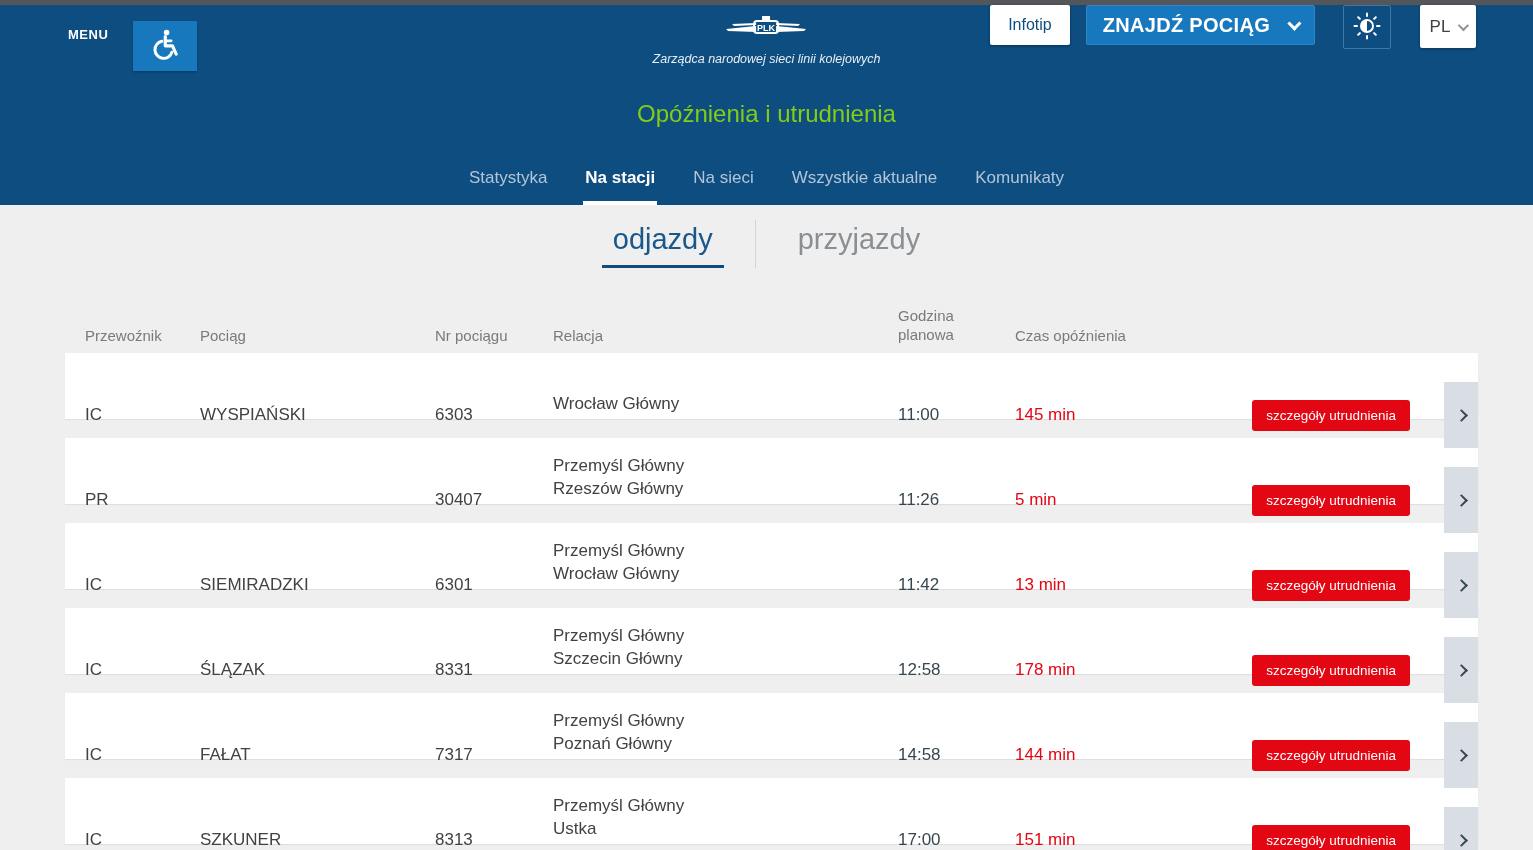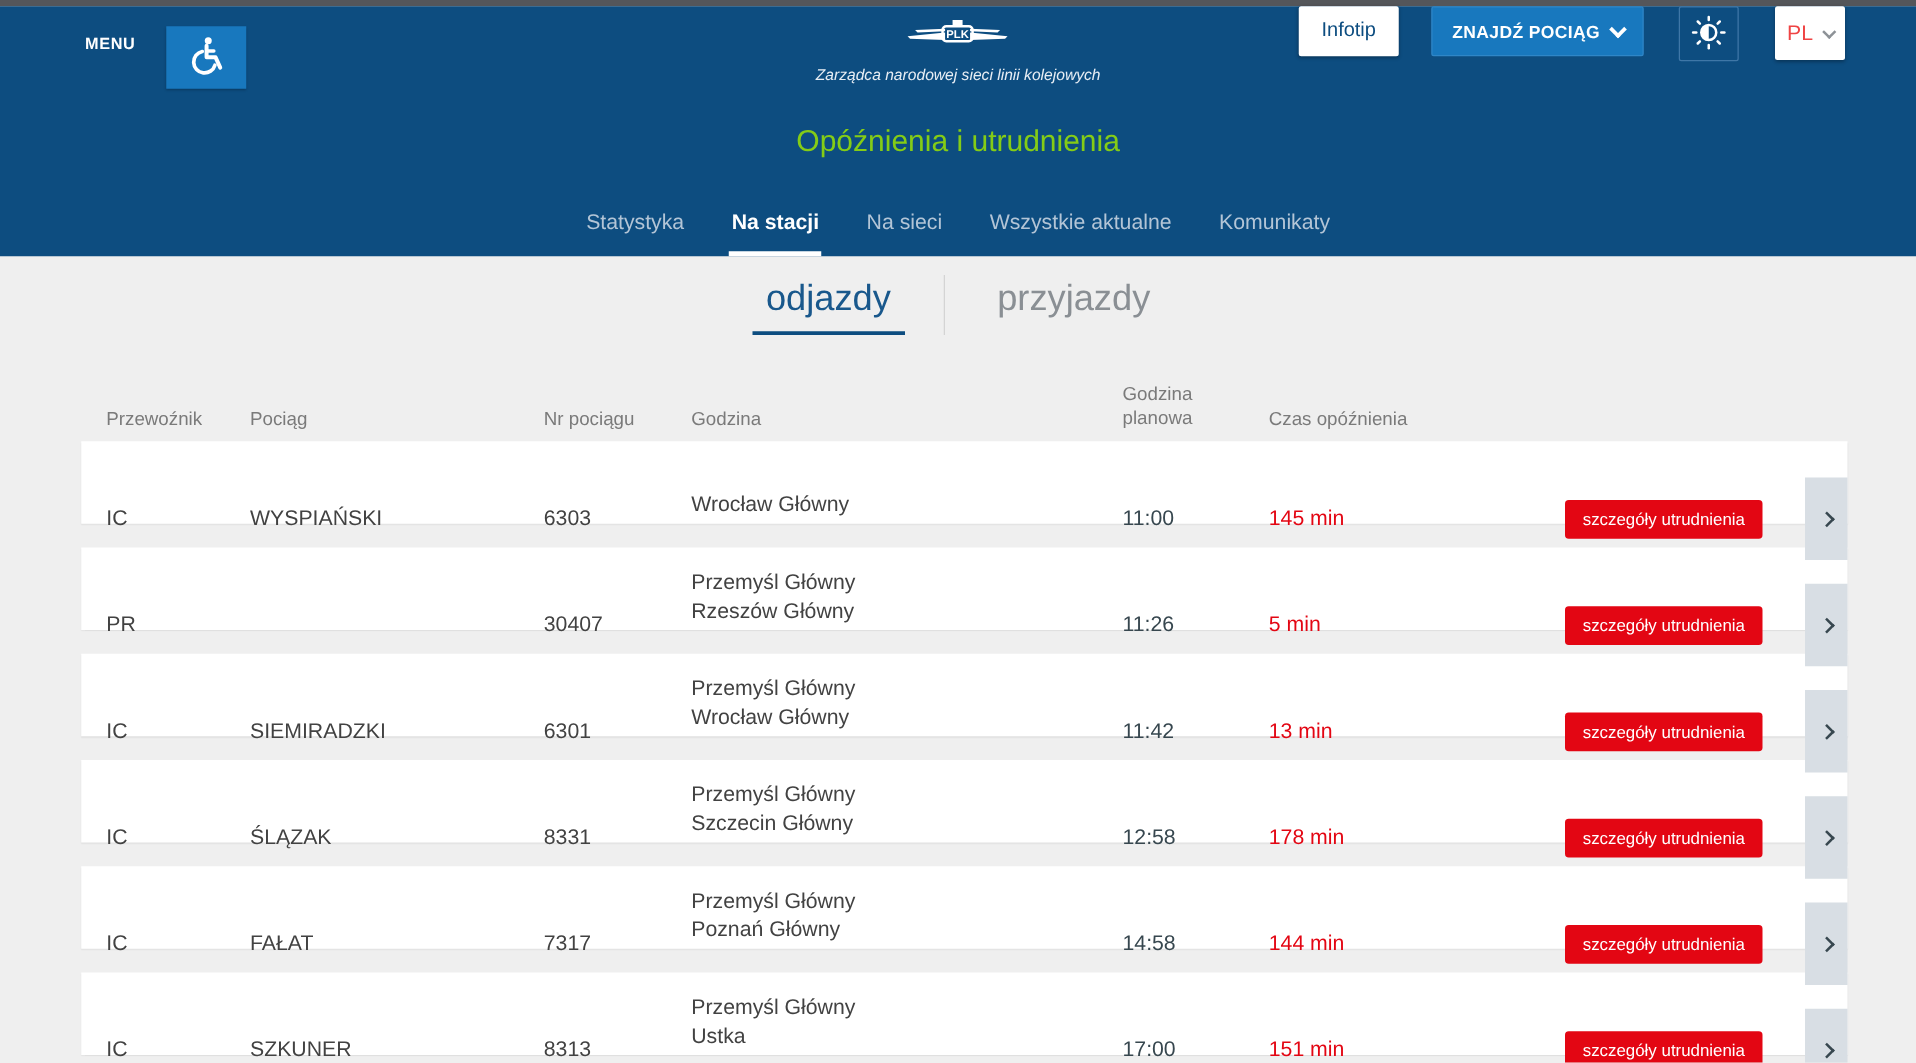--- a/index.html
+++ b/index.html
@@ -18,25 +18,25 @@
   .menu-btn .menu-label { color:#fff; font-size:13px; font-weight:bold; letter-spacing:.5px; margin-top:4px; }
 
   .access-btn { position:absolute; left:133px; top:16px; width:64px; height:50px; background:#1878be; display:flex; align-items:center; justify-content:center; cursor:pointer; box-shadow:0 1px 2px rgba(0,0,0,.25); }
 
   .logo { position:absolute; left:50%; top:10px; transform:translateX(-50%); text-align:center; color:#fff; }
   .logo-title { font-size:17px; font-weight:bold; letter-spacing:.4px; margin-top:3px; white-space:nowrap; }
   .logo-subtitle { font-size:12.5px; font-style:italic; margin-top:7px; color:#e8eef4; white-space:nowrap; }
 
   .header-controls { position:absolute; right:57px; top:0; display:flex; align-items:flex-start; }
   .btn-infotip { height:40px; padding:0 18px; background:#fff; color:#0d4d80; font-size:16px; border:none; border-radius:2px; cursor:pointer; box-shadow:0 1px 3px rgba(0,0,0,.3); }
-  .btn-find { height:40px; margin-left:26px; padding:0 16px; background:#1878be; color:#fff; font-size:14px; font-weight:bold; letter-spacing:.3px; border:1px solid #2f86c7; border-radius:2px; cursor:pointer; display:flex; align-items:center; gap:8px; }
+  .btn-find { height:40px; margin-left:16px; padding:0 16px; background:#1878be; color:#fff; font-size:20px; font-weight:bold; letter-spacing:.3px; border:1px solid #2f86c7; border-radius:2px; cursor:pointer; display:flex; align-items:center; gap:18px; }
   .chev { display:inline-block; border-style:solid; }
   .chev-down-white { border-color:#fff; border-width:0 3px 3px 0; padding:3.5px; transform:rotate(45deg) translateY(-2px); }
   .btn-contrast { height:44px; width:48px; margin-left:28px; background:transparent; border:1px solid #3f77a7; border-radius:2px; display:flex; align-items:center; justify-content:center; cursor:pointer; }
-  .lang-select { height:43px; width:56px; margin-left:29px; background:#fff; border-radius:2px; display:flex; align-items:center; justify-content:center; gap:8px; cursor:pointer; color:#ef4444; font-size:17px; box-shadow:0 1px 3px rgba(0,0,0,.3); }
+  .lang-select { height:43px; width:56px; margin-left:29px; background:#fff; border-radius:2px; display:flex; align-items:center; justify-content:center; gap:8px; cursor:pointer; color:#404040; font-size:17px; box-shadow:0 1px 3px rgba(0,0,0,.3); }
   .chev-down-gray { border-color:#8d9297; border-width:0 2px 2px 0; padding:3px; transform:rotate(45deg) translateY(-2px); }
 
   .page-title { text-align:center; color:#84cc16; font-size:24px; font-weight:400; margin-top:13px; }
 
   .tabs { margin-top:auto; display:flex; justify-content:center; gap:34px; }
   .tab { color:#b3c5d6; font-size:17px; padding:10px 2px 13px; border-bottom:4px solid transparent; cursor:pointer; }
   .tab.active { color:#fff; font-weight:bold; border-bottom-color:#fff; }
 
   
   .subtabs { display:flex; justify-content:center; align-items:stretch; margin-top:15px; }
@@ -149,21 +149,21 @@
     <div class="subtab active">odjazdy</div>
     <div class="subtab-divider"></div>
     <div class="subtab">przyjazdy</div>
   </div>
 
   <div class="table-wrap">
     <div class="grid thead">
       <div>Przewoźnik</div>
       <div>Pociąg</div>
       <div>Nr pociągu</div>
-      <div>Godzina</div>
+      <div>Relacja</div>
       <div class="th-planned"><span>Godzina planowa</span></div>
       <div>Czas opóźnienia</div>
       <div></div>
         <div></div>
     </div>
 
     <div>
   <div class="grid row">
     <div class="cell">IC</div>
     <div class="cell">WYSPIAŃSKI</div>

